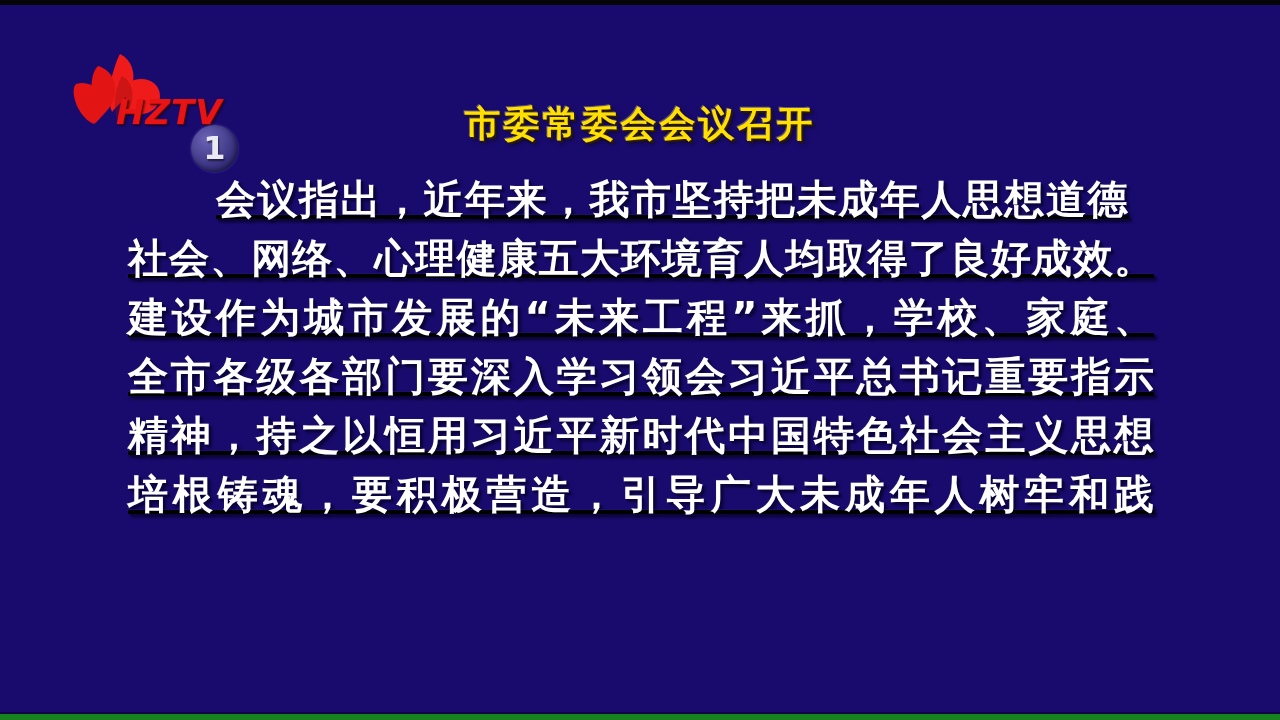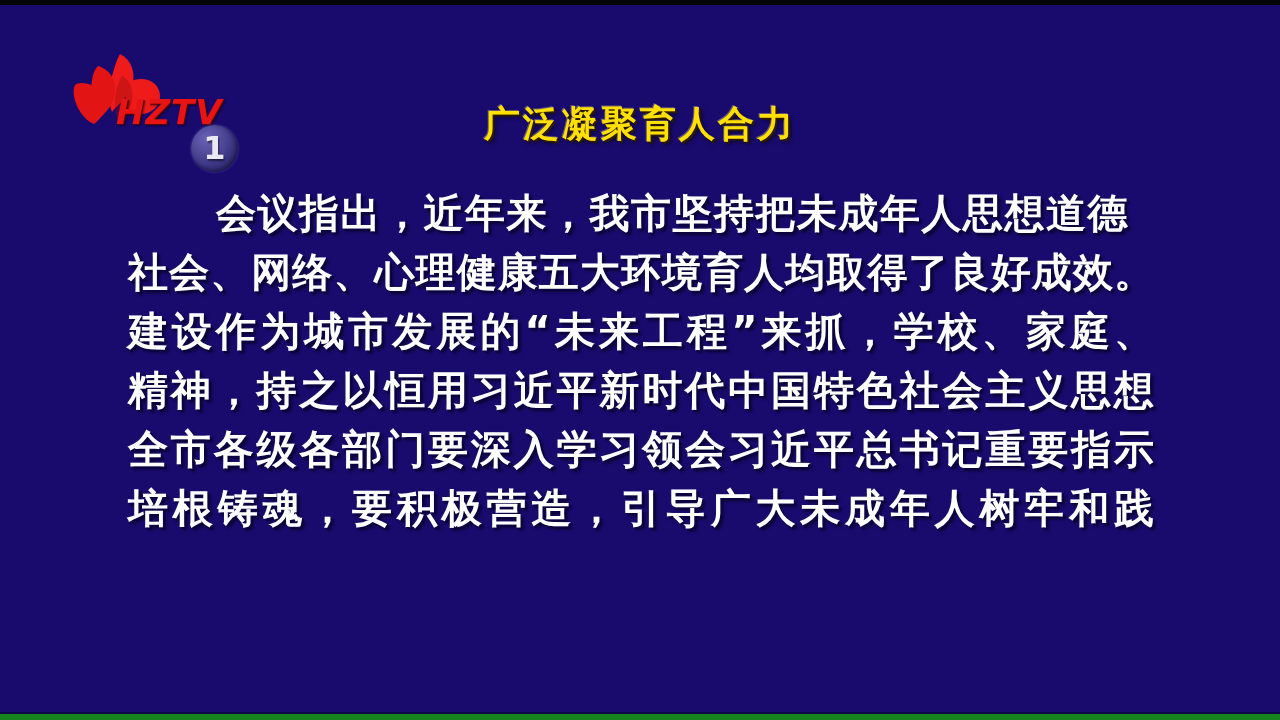--- a/index.html
+++ b/index.html
@@ -111,22 +111,23 @@
     text-shadow:
        2px 2px 0 #2a1a00,
        3px 3px 4px rgba(0,0,0,0.55),
       -1px -1px 0 rgba(255,245,150,0.35);
   }
 
   
   .body-block {
     position: absolute;
     left: 128px;
-    top: 184px;
+    top: 170px;
     width: 1026px;
+    text-decoration: underline;
   }
   .body-line {
     font-family: "DejaVu Sans", "Liberation Sans", sans-serif;
     font-weight: 700;
     font-size: 40px;
     line-height: 59px;
     color: #ffffff;
     white-space: nowrap;
     text-shadow:
        2px 2px 0 #0a0440,
@@ -159,27 +160,27 @@
       <path d="M72 30 C86 26 98 34 98 46 C98 58 86 66 74 64 C66 62 62 54 64 46 C66 38 68 32 72 30 Z" fill="#ef1b1b"></path>
       <path d="M60 26 C68 30 72 40 70 50 C68 60 62 68 56 72 C52 62 52 48 55 38 C57 32 58 28 60 26 Z" fill="#8f0c0c" opacity="0.35"></path>
     </svg>
     <div class="logo-wordmark">HZTV</div>
     <div class="logo-badge">
       <div class="circle"></div>
       <div class="num">1</div>
     </div>
   </div>
 
-  <div class="headline">广泛凝聚育人合力</div>
+  <div class="headline">市委常委会会议召开</div>
 
   <div class="body-block">
     <div class="body-line indent">会议指出，近年来，我市坚持把未成年人思想道德</div>
     <div class="body-line j">社会、网络、心理健康五大环境育人均取得了良好成效。</div>
     <div class="body-line j">建设作为城市发展的“未来工程”来抓，学校、家庭、</div>
+    <div class="body-line j">全市各级各部门要深入学习领会习近平总书记重要指示</div>
     <div class="body-line j">精神，持之以恒用习近平新时代中国特色社会主义思想</div>
-    <div class="body-line j">全市各级各部门要深入学习领会习近平总书记重要指示</div>
     <div class="body-line j">培根铸魂，要积极营造，引导广大未成年人树牢和践</div>
   </div>
 
   <div class="bottom-bar-shade"></div>
   <div class="bottom-bar"></div>
 
 </div>
 
 </body></html>

